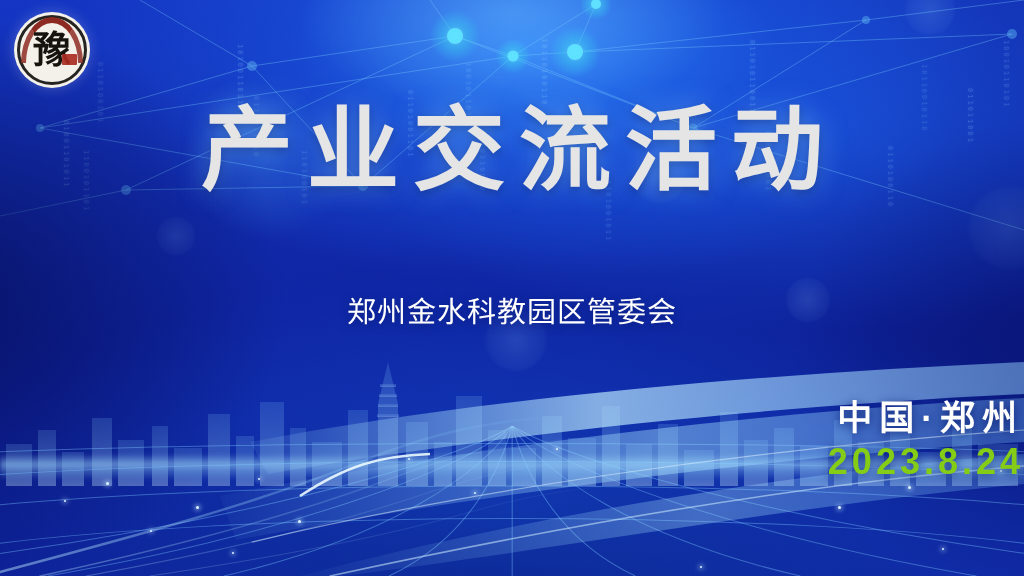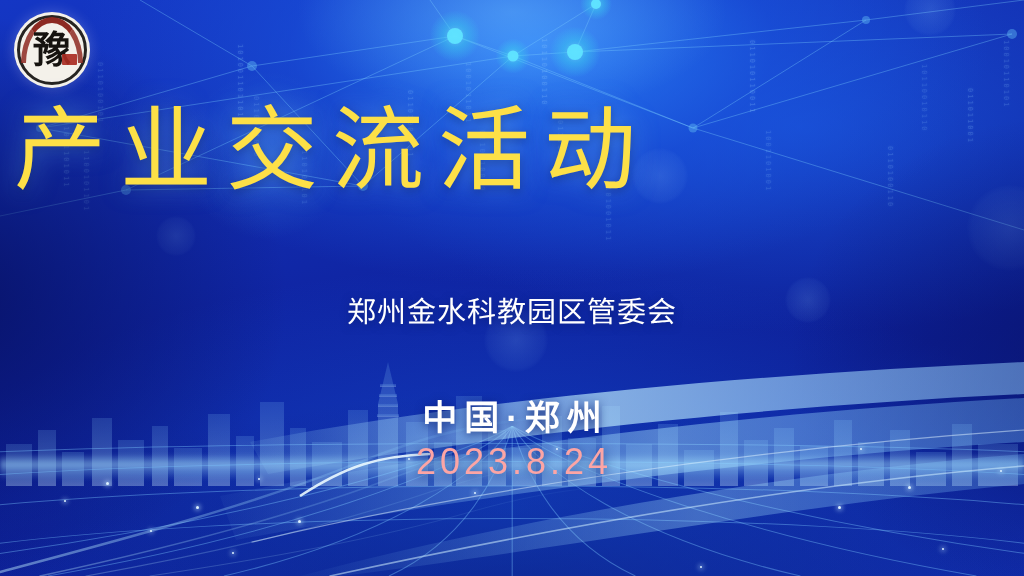--- a/index.html
+++ b/index.html
@@ -183,25 +183,25 @@
     letter-spacing: 0.5px;
     text-shadow: 0 1px 6px rgba(8,30,110,0.8);
     white-space: nowrap;
   }
 
   
   .main-title {
     position: absolute;
     left: 0; right: 0;
     top: 104px;
-    text-align: left;
+    text-align: center;
     font-size: 92px;
-    font-weight: 400;
+    font-weight: 700;
     line-height: 1;
-    color: #fde047;
+    color: #e5e5e5;
     letter-spacing: 14px;
     text-indent: 14px;
     text-shadow:
       0 0 26px rgba(120,195,255,0.55),
       0 3px 10px rgba(6,24,100,0.55);
     white-space: nowrap;
   }
 
   
   .orgs {
@@ -219,37 +219,37 @@
     color: #ffffff;
     letter-spacing: 1px;
     text-shadow: 0 2px 8px rgba(8,28,110,0.75);
   }
 
   
   .place-block {
     position: absolute;
     left: 0; right: 0;
     top: 398px;
-    text-align: center;
+    text-align: right;
   }
   .place {
     font-size: 35px;
     font-weight: 700;
     color: #ffffff;
     letter-spacing: 7px;
     text-indent: 7px;
     line-height: 1.15;
     text-shadow: 0 2px 10px rgba(8,28,110,0.8);
     white-space: nowrap;
   }
   .date {
     margin-top: 4px;
     font-size: 36px;
-    font-weight: 400;
-    color: #fca5a5;
+    font-weight: 700;
+    color: #84cc16;
     letter-spacing: 4px;
     text-indent: 4px;
     line-height: 1.1;
     text-shadow: 0 2px 12px rgba(8,28,110,0.85);
     white-space: nowrap;
   }
 </style>
 </head>
 <body>
 

